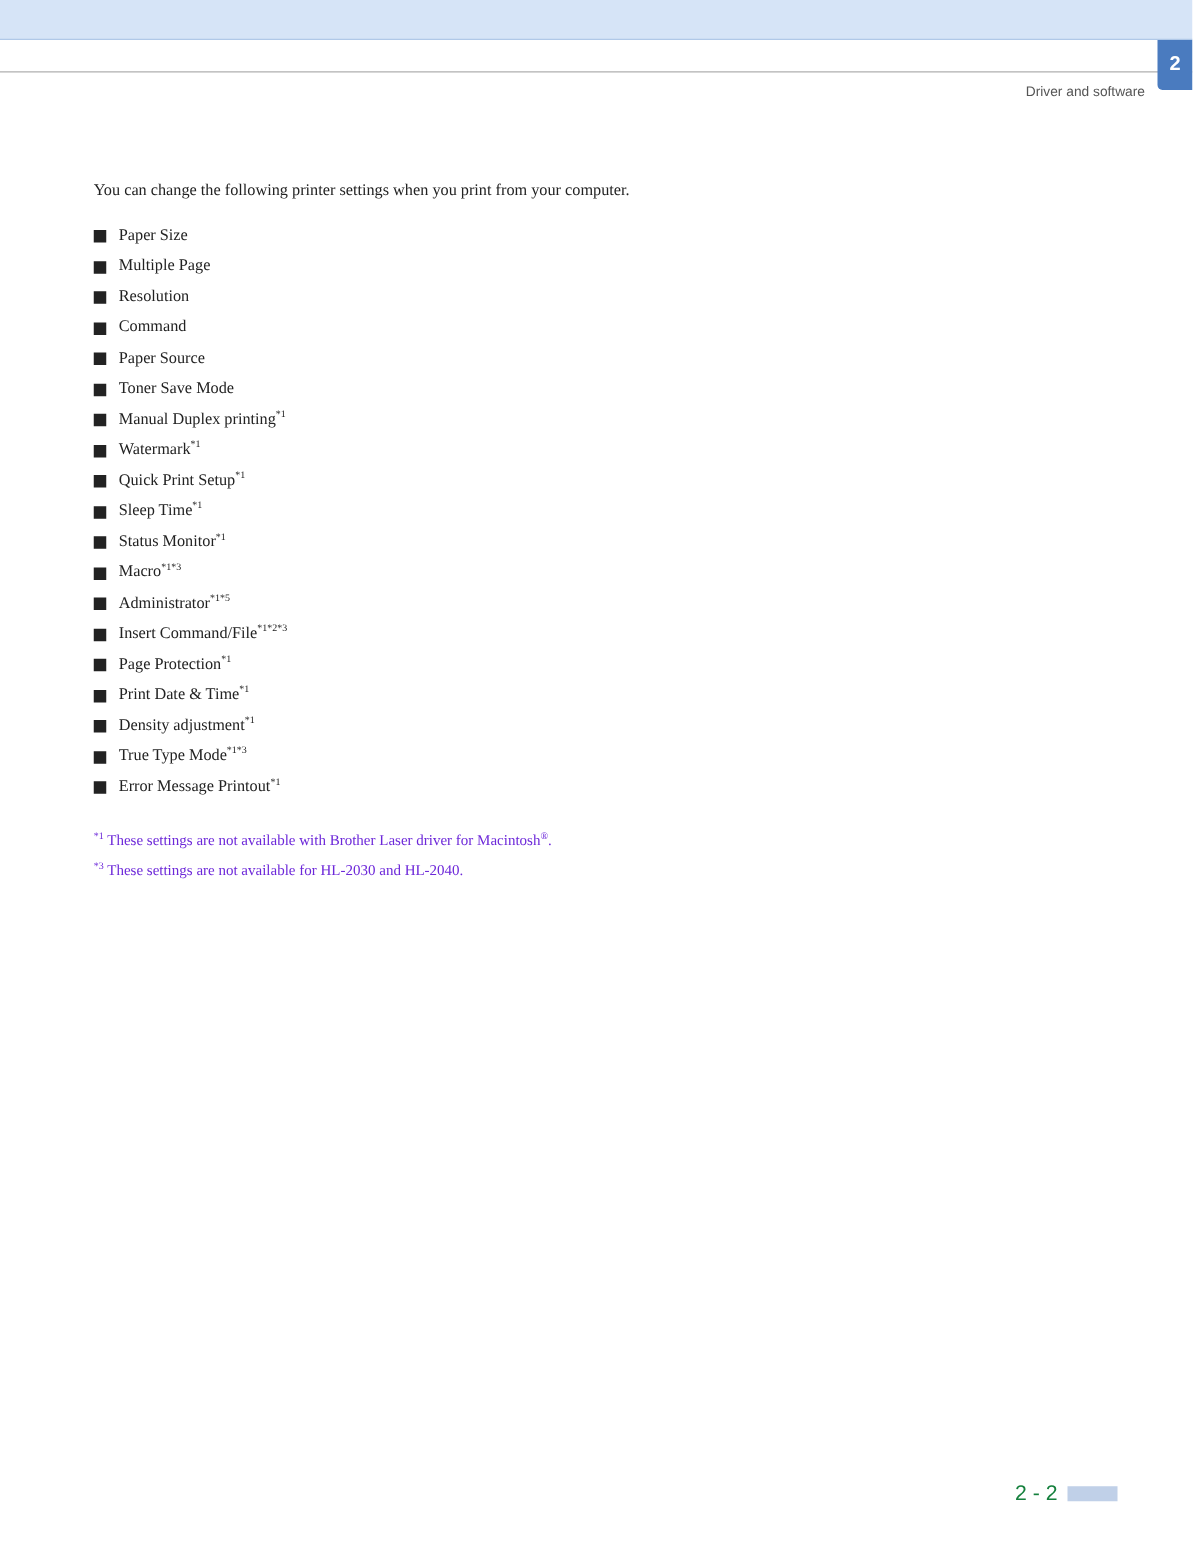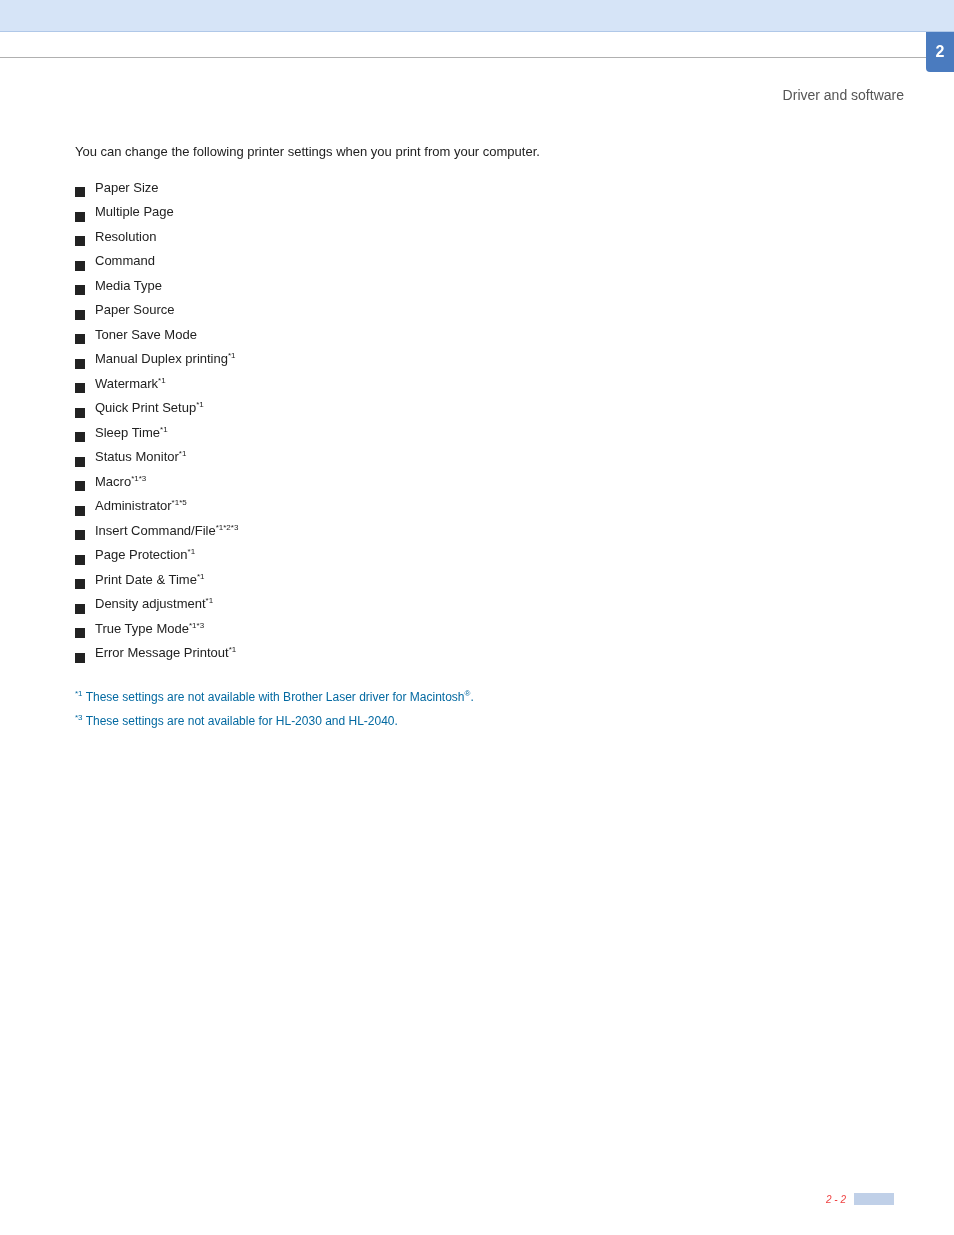--- a/index.html
+++ b/index.html
@@ -36,65 +36,65 @@
       font-weight: bold;
       text-align: center;
       padding: 12px 0;
       line-height: 1;
       border-radius: 0 0 0 4px;
     }
 
     .header-label {
       position: absolute;
       top: 68px;
-      right: 50px;
-      font-size: 14px;
+      right: 38px;
+      font-size: 11px;
       color: #555;
-      margin-top: 19px;
     }
 
     .content {
       margin: 110px 60px 28px 75px;
       max-width: 760px;
+      font-family: Liberation Serif, serif;
     }
 
     .intro-text {
       margin-bottom: 16px;
       font-size: 13px;
       line-height: 1.5;
     }
 
     .bullet-list {
       list-style: none;
       margin-bottom: 24px;
     }
 
     .bullet-list li {
       display: flex;
-      align-items: flex-end;
+      align-items: center;
       margin-bottom: 5px;
       font-size: 13px;
       line-height: 1.5;
     }
 
     .bullet-icon {
       display: inline-block;
       width: 10px;
       height: 10px;
       background: #222;
       margin-right: 10px;
       margin-top: 4px;
       flex-shrink: 0;
     }
 
     .footnotes {
       margin-top: 20px;
       font-size: 12px;
       line-height: 1.7;
-      color: #0369a1;
+      color: #6d28d9;
     }
 
     .footnote-line {
       margin-bottom: 4px;
     }
 
     sup {
       font-size: 8px;
       vertical-align: super;
     }
@@ -102,23 +102,22 @@
     .page-footer {
       position: absolute;
       bottom: 30px;
       right: 60px;
       display: flex;
       align-items: center;
       gap: 8px;
     }
 
     .page-num {
-      font-size: 10px;
-      color: #ef4444;
-      font-style: italic;
+      font-size: 17px;
+      color: #15803d;
     }
 
     .page-num-bar {
       width: 40px;
       height: 12px;
       background: #c0d0e8;
       display: inline-block;
     }
 
     .horizontal-rule {
@@ -157,24 +156,20 @@
       <li>
         <span class="bullet-icon"></span>
         <span>Resolution</span>
       </li>
       <li>
         <span class="bullet-icon"></span>
         <span>Command</span>
       </li>
       <li>
         <span class="bullet-icon"></span>
-        <span>Media Type</span>
-      </li>
-      <li>
-        <span class="bullet-icon"></span>
         <span>Paper Source</span>
       </li>
       <li>
         <span class="bullet-icon"></span>
         <span>Toner Save Mode</span>
       </li>
       <li>
         <span class="bullet-icon"></span>
         <span>Manual Duplex printing<sup>*1</sup></span>
       </li>

